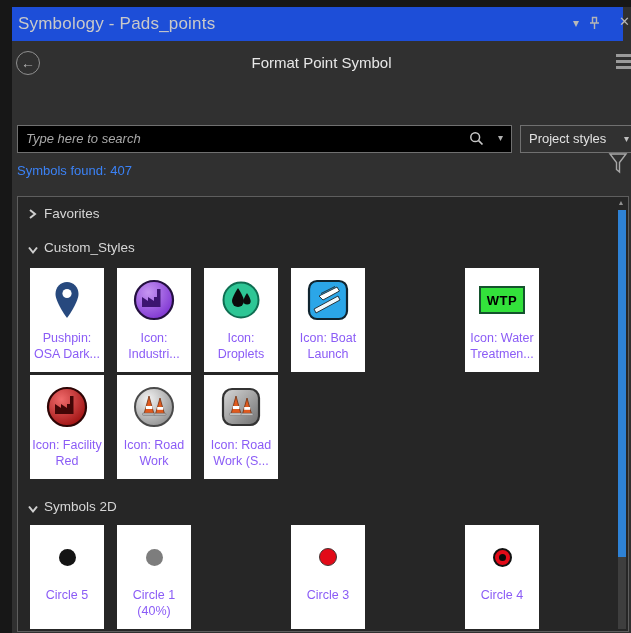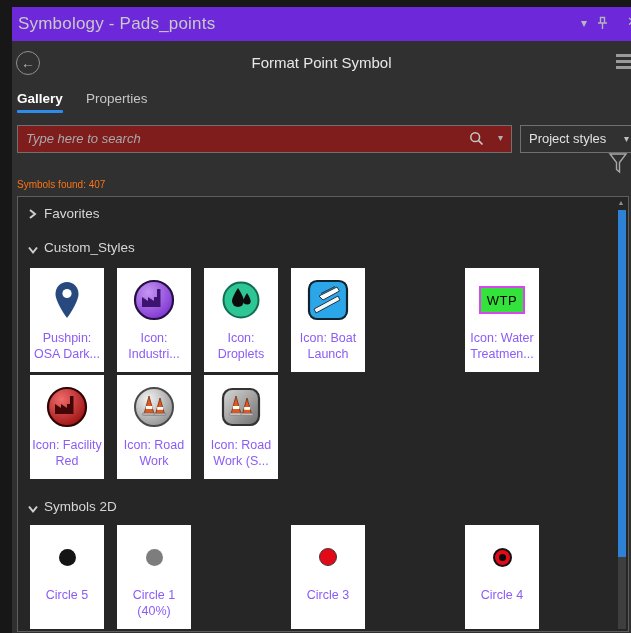--- a/index.html
+++ b/index.html
@@ -7,21 +7,21 @@
     width:631px;height:633px;overflow:hidden;position:relative;
     background:#171717;
     font-family:"Liberation Sans", sans-serif;
     -webkit-font-smoothing:antialiased;
   }
   .panel{
     position:absolute;left:12px;top:7px;width:619px;height:626px;
     background:#303030;overflow:hidden;
   }
   
-  .titlebar{position:absolute;left:0;top:0;right:0;height:34px;background:#6d28d9;}
+  .titlebar{position:absolute;left:0;top:0;right:8px;height:34px;background:#1d4ed8;}
   .titlebar .title{
     position:absolute;left:6px;top:7px;font-size:17px;color:#c9c9c9;letter-spacing:.2px;
   }
   .tb-icons{position:absolute;right:0;top:0;height:34px;}
   .tb-caret{position:absolute;right:44px;top:9px;color:#b8b8b8;font-size:12px;}
   .tb-pin{position:absolute;right:22px;top:9px;}
   .tb-close{position:absolute;right:-7px;top:7px;color:#b8b8b8;font-size:13px;}
   
   .header{position:absolute;left:0;top:34px;right:0;height:44px;}
   .back-btn{
@@ -39,35 +39,35 @@
   .tabs{position:absolute;left:0;top:78px;right:0;height:40px;}
   .tab{position:absolute;top:6px;font-size:13.5px;}
   .tab.active{left:5px;color:#ffffff;font-weight:bold;}
   .tab.active .underline{
     position:absolute;left:0;right:0;bottom:-7px;height:3px;background:#2d8ceb;border-radius:1px;
   }
   .tab.inactive{left:74px;color:#c6c6c6;}
   
   .search-box{
     position:absolute;left:5px;top:118px;width:493px;height:26px;
-    background:#7f1d1d;border:1px solid #707070;
+    background:#000000;border:1px solid #707070;
   }
   .search-placeholder{
     position:absolute;left:8px;top:0;line-height:26px;font-size:13px;font-style:italic;color:#a9a9a9;
   }
   .search-mag{position:absolute;right:26px;top:5px;}
   .search-caret{position:absolute;right:8px;top:6px;color:#b0b0b0;font-size:10px;}
   .scope-box{
     position:absolute;left:508px;top:118px;width:130px;height:26px;
     background:#313131;border:1px solid #707070;
   }
   .scope-label{position:absolute;left:8px;top:0;line-height:26px;font-size:13px;color:#e2e2e2;}
   .scope-caret{position:absolute;left:103px;top:7px;color:#c0c0c0;font-size:10px;}
   
-  .found{position:absolute;left:5px;top:172px;font-size:10px;color:#f97316;}
+  .found{position:absolute;left:5px;top:156px;font-size:13px;color:#3b82f6;}
   .funnel{position:absolute;right:3px;top:145px;}
   
   .gallery-box{
     position:absolute;left:5px;top:189px;width:612px;height:436px;
     background:#262626;border:1px solid #5e5e5e;box-sizing:border-box;
   }
   .section-header{position:absolute;left:0;height:20px;color:#d6d6d6;font-size:13.5px;}
   .section-header .chev{position:absolute;left:9px;top:3px;}
   .section-header .sec-label{position:absolute;left:26px;top:1px;white-space:nowrap;}
   .tile{
@@ -76,23 +76,23 @@
   .tile-iconwrap{
     position:absolute;left:0;right:0;top:4px;height:56px;
     display:flex;align-items:center;justify-content:center;
   }
   .tile-label{
     position:absolute;left:2px;right:2px;top:62px;text-align:center;
     font-size:12.5px;line-height:1.3;color:#8b5cf6;
   }
   
   .wtp-badge{
-    width:46px;height:28px;background:#33e23b;border:2px solid #d946ef;box-sizing:border-box;
+    width:46px;height:28px;background:#33e23b;border:2px solid #14532d;box-sizing:border-box;
     display:flex;align-items:center;justify-content:center;
-    font-size:13px;font-weight:normal;color:#000;letter-spacing:.5px;
+    font-size:13px;font-weight:bold;color:#000;letter-spacing:.5px;
   }
   .dot{width:17px;height:17px;border-radius:50%;position:relative;}
   .dot.black{background:#141414;}
   .dot.gray{background:#7d7d7d;}
   .dot.outline{background:#ffffff;border:2px solid #a8a8a8;width:14px;height:14px;}
   .dot.red{background:#e20a18;border:1.5px solid #463636;width:16px;height:16px;}
   .dot.pink{background:#ee8f96;border:1.5px solid #463636;width:16px;height:16px;}
   .dot.reddot{background:#e20a18;border:2px solid #111;width:15px;height:15px;}
   .dot.reddot::after{
     content:"";position:absolute;left:4px;top:4px;width:7px;height:7px;border-radius:50%;background:#0a0a0a;
@@ -125,29 +125,20 @@
       <span>←</span>
     </div>
     <div class="header-title">Format Point Symbol</div>
     <div class="hamburger">
       <div></div>
         <div></div>
         <div></div>
     </div>
   </div>
 
-  <div class="tabs">
-    <div class="tab active">
-      <span>Gallery</span>
-      <div class="underline"></div>
-    </div>
-    <div class="tab inactive">
-      <span>Properties</span>
-    </div>
-  </div>
 
   <div class="search-box">
     <span class="search-placeholder">Type here to search</span>
     <span class="search-mag">
       <svg width="16" height="16" viewBox="0 0 16 16">
           <circle cx="6.2" cy="6.2" r="4.4" stroke="#c8c8c8" stroke-width="1.5" fill="none"></circle>
           <path d="M9.6 9.6 L13.5 13.5" stroke="#c8c8c8" stroke-width="1.7"></path>
         </svg>
     </span>
     <span class="search-caret">▾</span>

